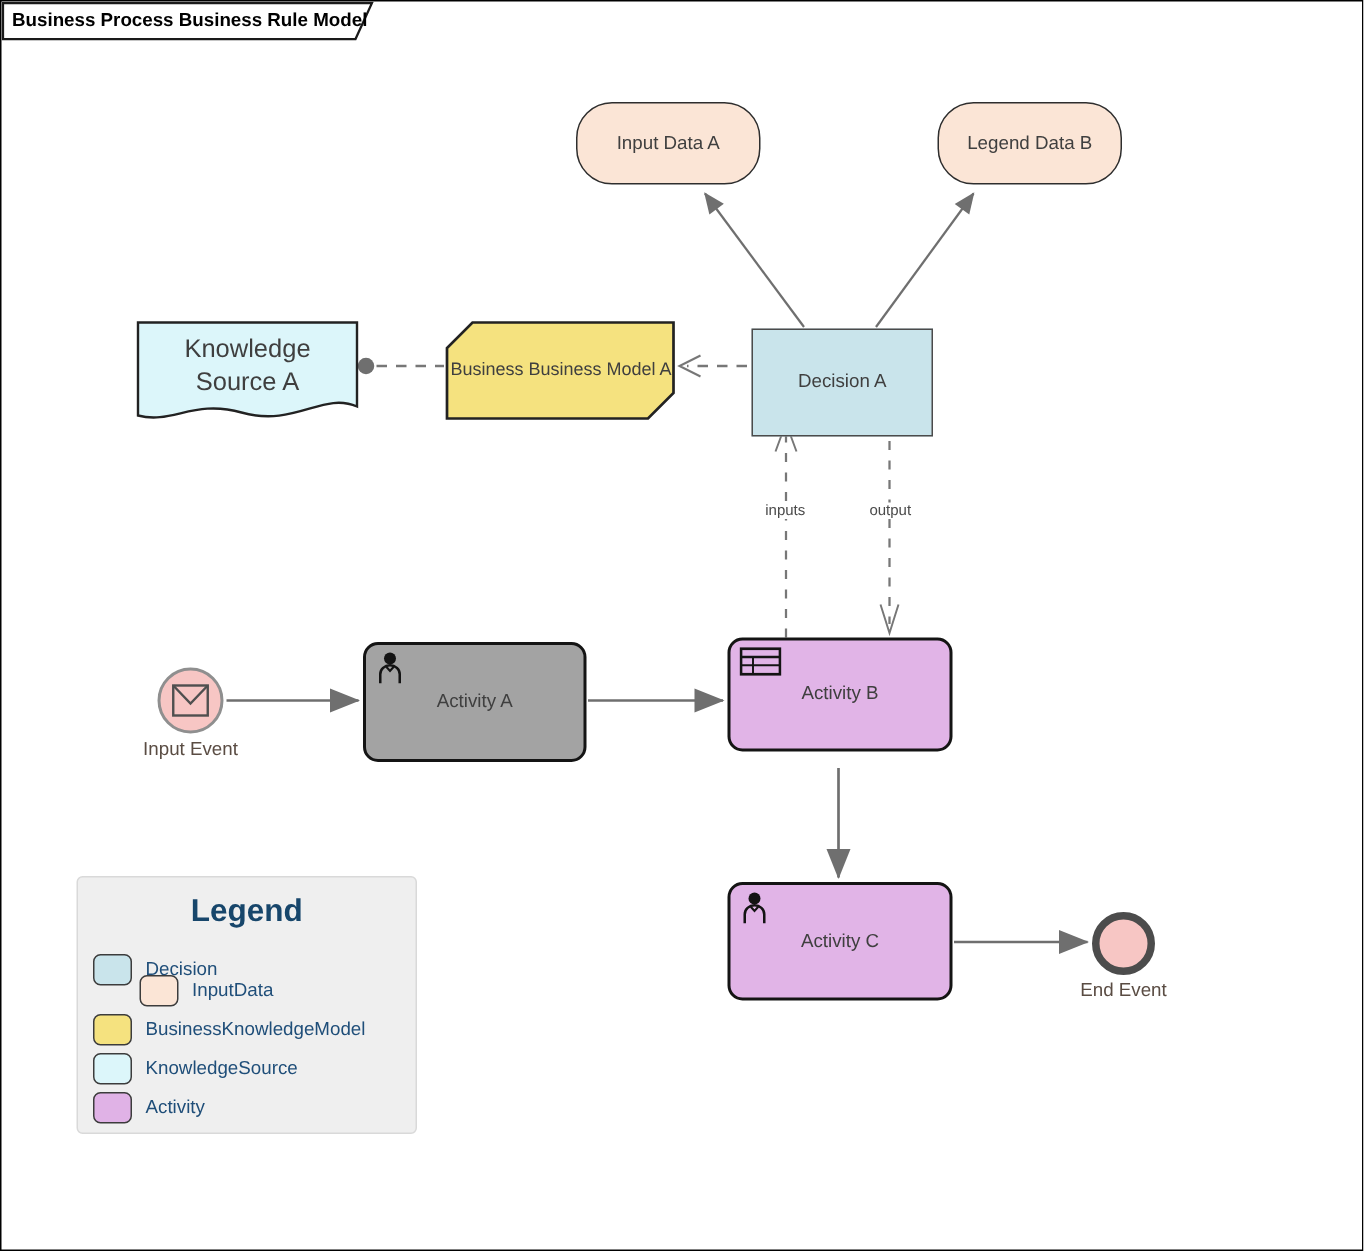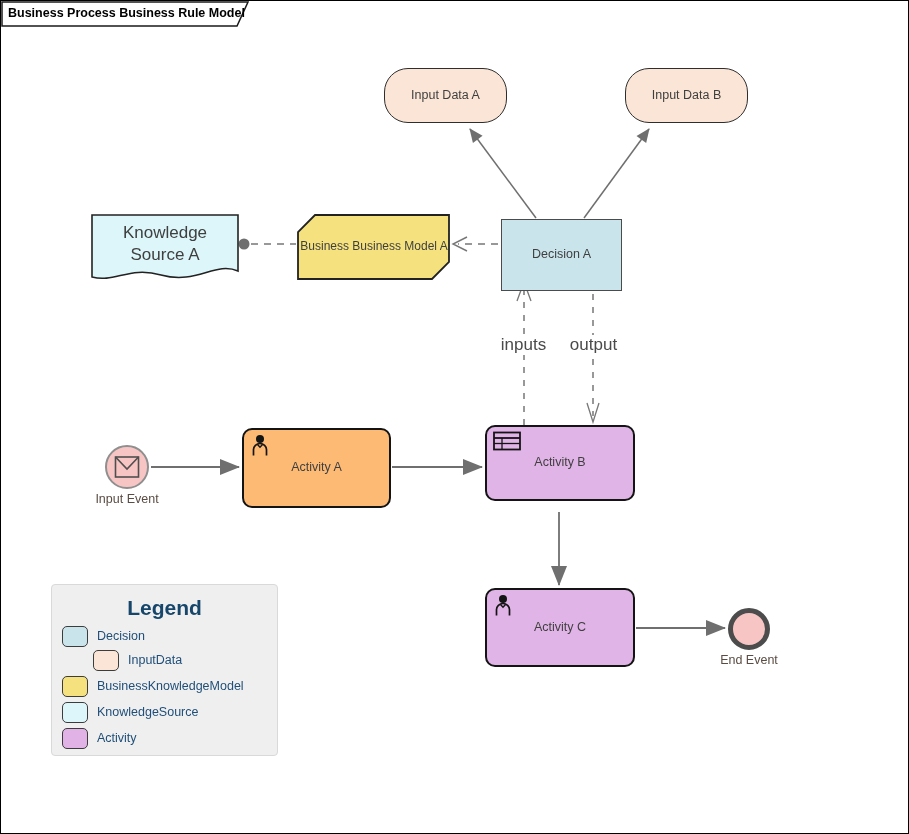--- a/index.html
+++ b/index.html
@@ -28,21 +28,21 @@
     border:2px solid #141414;border-radius:10px;
   }
   .task-icon{position:absolute;left:6px;top:4px;}
   .event-circle{border-radius:50%;display:flex;align-items:center;justify-content:center;}
   .start-event{border:2px solid #8f8f8f;}
   .end-event{border:5px solid #4c4c4c;}
   .event-label{
     position:absolute;text-align:center;color:#5a4c43;font-size:12.5px;white-space:nowrap;
   }
   .edge-label{
-    position:absolute;text-align:center;color:#4a4a4a;font-size:17px;background:#fff;
+    position:absolute;text-align:center;color:#4a4a4a;font-size:10px;background:#fff;
   }
   .legend{
     background:#efefef;border:1px solid #d9d9d9;border-radius:4px;
   }
   .legend-title{
     text-align:center;font-size:21px;font-weight:bold;color:#17466b;padding-top:11px;
   }
   .legend-row{position:absolute;left:10px;display:flex;align-items:center;height:22px;}
   .legend-swatch{
     width:26px;height:21px;border:1.6px solid #3c3c3c;border-radius:5px;box-sizing:border-box;
@@ -121,21 +121,21 @@
     </g>
   </svg>
 
   <div class="tab-text">Business Process Business Rule Model</div>
 
   <div class="abs stadium node-label" style="left: 383px; top: 67px; width: 123px; height: 55px; background: rgb(251, 229, 214);">
     <span>Input Data A</span>
   </div>
 
   <div class="abs stadium node-label" style="left: 624px; top: 67px; width: 123px; height: 55px; background: rgb(251, 229, 214);">
-    <span>Input Data B</span>
+    <span>Legend Data B</span>
   </div>
 
   <div class="shape-label" style="left:96px;top:228px;width:136px;height:30px;font-size:17px;">Knowledge Source A</div>
 
   <div class="shape-label" style="left:298px;top:222px;width:150px;height:48px;">Business Business Model A</div>
 
   <div class="abs decision node-label" style="left: 500px; top: 218px; width: 121px; height: 72px; background: rgb(201, 228, 235);">
     <span>Decision A</span>
   </div>
 
@@ -145,21 +145,21 @@
   <div class="abs event-circle start-event" style="left: 104px; top: 444px; width: 44px; height: 44px; background: rgb(247, 198, 196);">
     <span style="display:inline-flex;">
       <svg width="26" height="24" viewBox="0 0 26 24">
         <rect x="1.5" y="2" width="23" height="20" fill="none" stroke="#4f4f4f" stroke-width="1.6"></rect>
         <path d="M1.5,2 L13,14 L24.5,2" fill="none" stroke="#4f4f4f" stroke-width="1.6"></path>
       </svg>
     </span>
   </div>
   <div class="event-label" style="left:76px;top:491px;width:100px;">Input Event</div>
 
-  <div class="abs activity node-label" style="left: 241px; top: 427px; width: 149px; height: 80px; background: #fdba74;">
+  <div class="abs activity node-label" style="left: 241px; top: 427px; width: 149px; height: 80px; background: #a3a3a3;">
     <span class="task-icon">
       <svg width="23" height="22" viewBox="0 0 23 22">
         <circle cx="10" cy="5" r="4" fill="#141414"></circle>
         <path d="M3.5,21.5 V15.5 a6.5,6 0 0 1 13,0 V21.5" fill="none" stroke="#141414" stroke-width="1.7"></path>
         <path d="M7.5,10.5 l2.5,2.8 2.5,-2.8" fill="none" stroke="#141414" stroke-width="1.4"></path>
       </svg>
     </span>
     <span>Activity A</span>
   </div>
 
@@ -185,21 +185,21 @@
     </span>
     <span>Activity C</span>
   </div>
 
   <div class="abs event-circle end-event" style="left: 727px; top: 607px; width: 42px; height: 42px; background: rgb(247, 198, 196);"></div>
   <div class="event-label" style="left:698px;top:652px;width:100px;">End Event</div>
 
   <div class="abs legend" style="left: 50px; top: 583px; width: 227px; height: 172px; background: rgb(239, 239, 239);">
     <div class="legend-title">Legend</div>
 
-    <div class="legend-row" style="top:40px;justify-content:flex-end;">
+    <div class="legend-row" style="top:50px;justify-content:flex-end;">
       <span class="legend-swatch" style="background: rgb(201, 228, 235);"></span>
       <span class="legend-label">Decision</span>
     </div>
     <div class="legend-row" style="top:64px;padding-left:31px;">
       <span class="legend-swatch" style="background: rgb(251, 229, 214);"></span>
       <span class="legend-label">InputData</span>
     </div>
     <div class="legend-row" style="top:90px;">
       <span class="legend-swatch" style="background: rgb(245, 226, 127);"></span>
       <span class="legend-label">BusinessKnowledgeModel</span>

